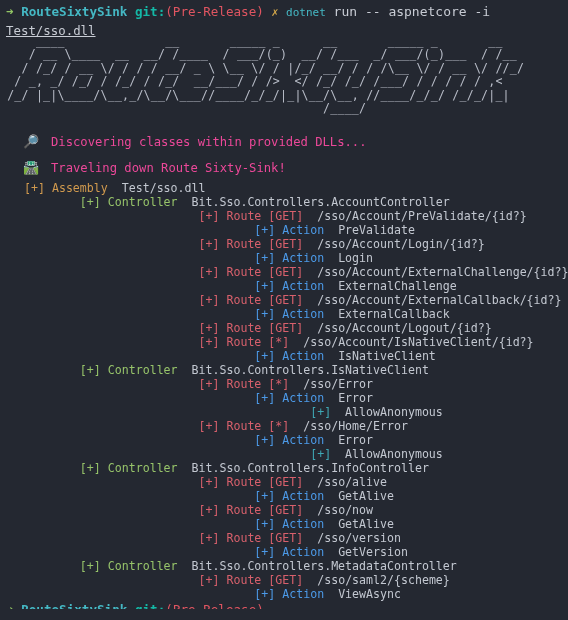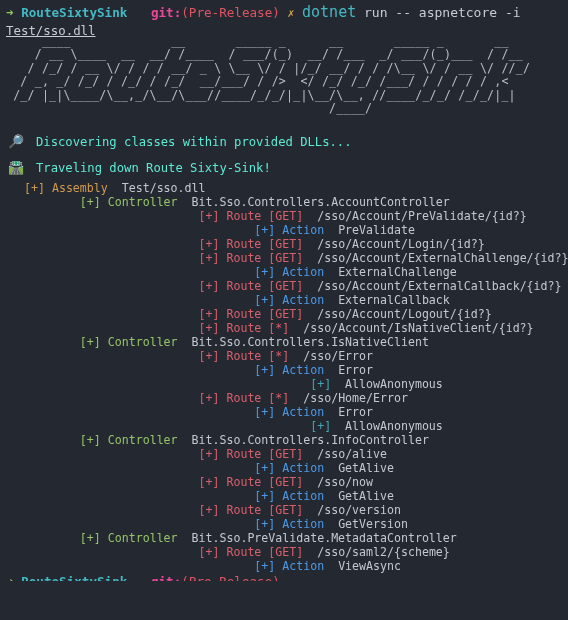--- a/index.html
+++ b/index.html
@@ -33,45 +33,45 @@
     padding-left: 24px;
     font-size: 11.6px;
     line-height: 14px;
   }
   .blank { height: 14px; }
 
   
   .prompt-line { height: 18px; line-height: 18px; font-size: 12.6px; font-weight: bold; padding-left: 6px; }
   .p-arrow   { color: #93c665; font-weight: bold; }
   .p-dir     { color: #45b8c4; font-weight: bold; }
-  .p-git     { color: #ec4899; font-weight: bold; margin-left: 16px; }
+  .p-git     { color: #14b8a6; font-weight: bold; }
   .p-branch  { color: #e05561; font-weight: normal; }
   .p-x       { color: #d3a74a; font-weight: bold; font-size: 11.6px; }
-  .p-cmd     { color: #45b8c4; font-weight: normal; font-size: 15px;}
+  .p-cmd     { color: #45b8c4; font-weight: normal; font-size: 11px;}
   .p-args    { color: #c8ccd4; font-weight: normal; font-size: 13px;}
   .p-file    { color: #c8ccd4; font-weight: normal; text-decoration: underline; font-size: 12.4px;}
 
   
   .banner {
     color: #b9bec9;
     white-space: pre;
     font-size: 11.6px;
     line-height: 13.4px;
-    padding-left: 6px;
     letter-spacing: 0.2px;
   }
 
   
   .status {
     white-space: pre;
     height: 26px;
     line-height: 26px;
     padding-left: 8px;
-    color: #5eead4;
+    color: #ec4899;
     font-size: 12.2px;
+    margin-left: 15px;
   }
   .status .emoji {
     font-family: "DejaVu Sans", sans-serif;
     font-size: 13px;
     display: inline-block;
     width: 28px;
   }
 
   
   .c-assembly   { color: #d19a4e; }
@@ -103,40 +103,42 @@
       <div class="status"><span class="emoji">🔎</span><span>Discovering classes within provided DLLs...</span></div>
       <div class="status"><span class="emoji">🛣️</span><span>Traveling down Route Sixty-Sink!</span></div>
     </div>
 
   <div id="tree-container">
       <div class="line"><span></span><span class="c-assembly">[+]</span><span class="c-assembly"> Assembly</span><span class="c-text">  Test/sso.dll</span></div>
       <div class="line"><span>        </span><span class="c-controller">[+]</span><span class="c-controller"> Controller</span><span class="c-text">  Bit.Sso.Controllers.AccountController</span></div>
       <div class="line"><span>                         </span><span class="c-route">[+]</span><span class="c-route"> Route</span><span class="c-route"> [GET]</span><span class="c-text">  /sso/Account/PreValidate/{id?}</span></div>
       <div class="line"><span>                                 </span><span class="c-action">[+]</span><span class="c-action"> Action</span><span class="c-text">  PreValidate</span></div>
       <div class="line"><span>                         </span><span class="c-route">[+]</span><span class="c-route"> Route</span><span class="c-route"> [GET]</span><span class="c-text">  /sso/Account/Login/{id?}</span></div>
+      <div class="line"><span>                                 </span><span class="c-action">[+]</span><span class="c-action"> Action</span><span class="c-text">  Login</span></div>
       <div class="line"><span>                         </span><span class="c-route">[+]</span><span class="c-route"> Route</span><span class="c-route"> [GET]</span><span class="c-text">  /sso/Account/ExternalChallenge/{id?}</span></div>
       <div class="line"><span>                                 </span><span class="c-action">[+]</span><span class="c-action"> Action</span><span class="c-text">  ExternalChallenge</span></div>
       <div class="line"><span>                         </span><span class="c-route">[+]</span><span class="c-route"> Route</span><span class="c-route"> [GET]</span><span class="c-text">  /sso/Account/ExternalCallback/{id?}</span></div>
       <div class="line"><span>                                 </span><span class="c-action">[+]</span><span class="c-action"> Action</span><span class="c-text">  ExternalCallback</span></div>
       <div class="line"><span>                         </span><span class="c-route">[+]</span><span class="c-route"> Route</span><span class="c-route"> [GET]</span><span class="c-text">  /sso/Account/Logout/{id?}</span></div>
       <div class="line"><span>                         </span><span class="c-route">[+]</span><span class="c-route"> Route</span><span class="c-route"> [*]</span><span class="c-text">  /sso/Account/IsNativeClient/{id?}</span></div>
+      <div class="line"><span>                                 </span><span class="c-action">[+]</span><span class="c-action"> Action</span><span class="c-text">  IsNativeClient</span></div>
       <div class="line"><span>        </span><span class="c-controller">[+]</span><span class="c-controller"> Controller</span><span class="c-text">  Bit.Sso.Controllers.IsNativeClient</span></div>
       <div class="line"><span>                         </span><span class="c-route">[+]</span><span class="c-route"> Route</span><span class="c-route"> [*]</span><span class="c-text">  /sso/Error</span></div>
       <div class="line"><span>                                 </span><span class="c-action">[+]</span><span class="c-action"> Action</span><span class="c-text">  Error</span></div>
       <div class="line"><span>                                         </span><span class="c-attr">[+]</span><span class="c-text">  AllowAnonymous</span></div>
       <div class="line"><span>                         </span><span class="c-route">[+]</span><span class="c-route"> Route</span><span class="c-route"> [*]</span><span class="c-text">  /sso/Home/Error</span></div>
       <div class="line"><span>                                 </span><span class="c-action">[+]</span><span class="c-action"> Action</span><span class="c-text">  Error</span></div>
       <div class="line"><span>                                         </span><span class="c-attr">[+]</span><span class="c-text">  AllowAnonymous</span></div>
       <div class="line"><span>        </span><span class="c-controller">[+]</span><span class="c-controller"> Controller</span><span class="c-text">  Bit.Sso.Controllers.InfoController</span></div>
       <div class="line"><span>                         </span><span class="c-route">[+]</span><span class="c-route"> Route</span><span class="c-route"> [GET]</span><span class="c-text">  /sso/alive</span></div>
       <div class="line"><span>                                 </span><span class="c-action">[+]</span><span class="c-action"> Action</span><span class="c-text">  GetAlive</span></div>
       <div class="line"><span>                         </span><span class="c-route">[+]</span><span class="c-route"> Route</span><span class="c-route"> [GET]</span><span class="c-text">  /sso/now</span></div>
       <div class="line"><span>                                 </span><span class="c-action">[+]</span><span class="c-action"> Action</span><span class="c-text">  GetAlive</span></div>
       <div class="line"><span>                         </span><span class="c-route">[+]</span><span class="c-route"> Route</span><span class="c-route"> [GET]</span><span class="c-text">  /sso/version</span></div>
       <div class="line"><span>                                 </span><span class="c-action">[+]</span><span class="c-action"> Action</span><span class="c-text">  GetVersion</span></div>
-      <div class="line"><span>        </span><span class="c-controller">[+]</span><span class="c-controller"> Controller</span><span class="c-text">  Bit.Sso.PreValidate.MetadataController</span></div>
+      <div class="line"><span>        </span><span class="c-controller">[+]</span><span class="c-controller"> Controller</span><span class="c-text">  Bit.Sso.Controllers.MetadataController</span></div>
       <div class="line"><span>                         </span><span class="c-route">[+]</span><span class="c-route"> Route</span><span class="c-route"> [GET]</span><span class="c-text">  /sso/saml2/{scheme}</span></div>
       <div class="line"><span>                                 </span><span class="c-action">[+]</span><span class="c-action"> Action</span><span class="c-text">  ViewAsync</span></div>
     </div>
 
   <div class="prompt-line" style="height:8px;line-height:18px;overflow:hidden;"><span class="p-arrow">➜</span> <span class="p-dir">RouteSixtySink</span> <span class="p-git">git:</span><span class="p-branch">(Pre-Release)</span></div>
 
 </div>
 
 </body></html>

